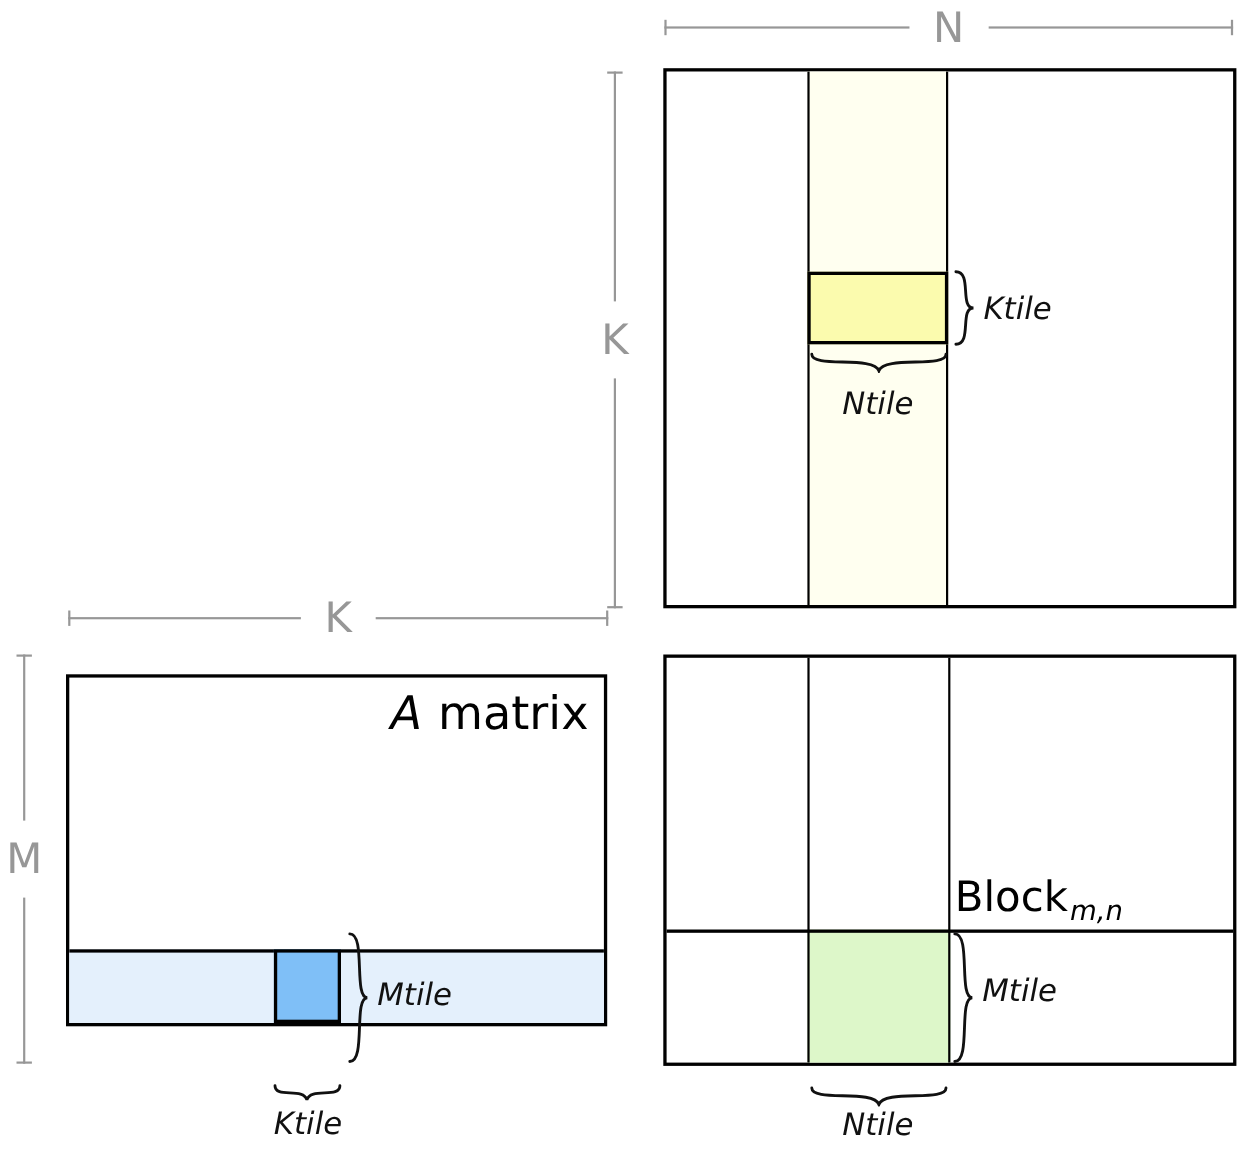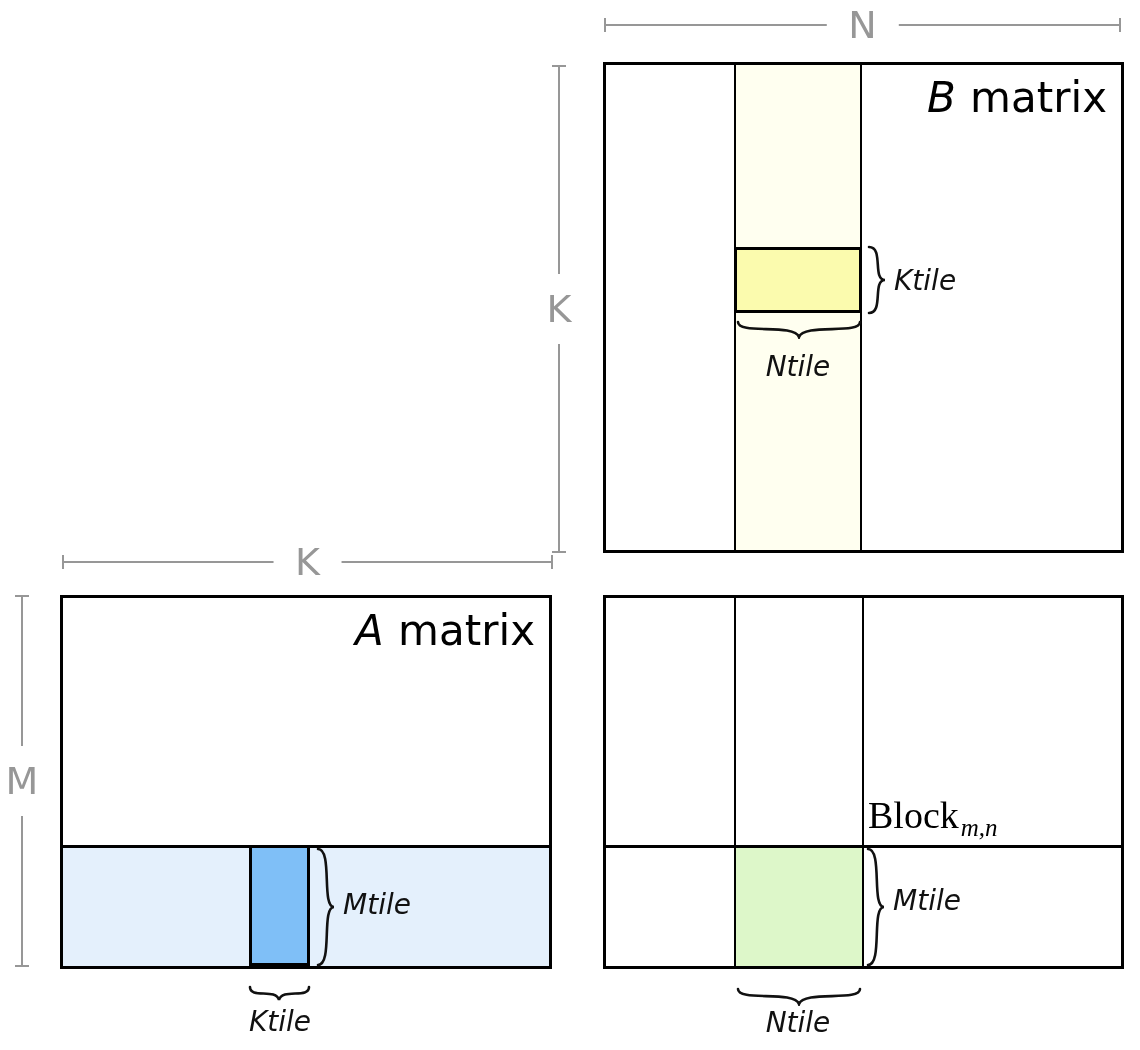--- a/index.html
+++ b/index.html
@@ -42,21 +42,21 @@
   .dim-v .dim-label{
     position:absolute;top:50%;left:7px;transform:translate(-50%,-50%);
     background:#fff;padding:16px 2px;color:#979797;font-size:38px;line-height:1;
   }
 
   
   .lbl{position:absolute;font-style:italic;font-size:28px;color:#111;line-height:1;white-space:nowrap;}
   .lbl.center{transform:translate(-50%,-50%);text-align:center;}
   .lbl.vcenter{transform:translateY(-50%);}
 
-  .block-label{position:absolute;font-size:38px;color:#000;line-height:1;white-space:nowrap;font-family:Liberation Serif, serif;}
+  .block-label{position:absolute;font-size:38px;color:#000;line-height:1;white-space:nowrap;}
   .block-label .sub{font-style:italic;font-size:25px;position:relative;top:8px;margin-left:2px;}
 
   .brace{position:absolute;}
   .brace path{stroke:#111;stroke-width:2.6;fill:none;stroke-linecap:round;}
 </style>
 </head>
 <body>
 
 <div id="stage">
 
@@ -85,27 +85,24 @@
     <span class="tick t"></span>
     <span class="line"></span>
     <span class="tick b"></span>
     <span class="dim-label">M</span>
   </div>
 
   <div class="matrix" style="left:603px;top:62px;width:521px;height:491px;">
     <div class="matrix-inner">
       <div class="strip-v" style="left: 128px; width: 128px; background-color: rgb(255, 255, 240);"></div>
       <div class="tile" style="left: 128px; top: 182px; width: 128px; height: 66px; background-color: rgb(251, 251, 174);"></div>
-      <div class="matrix-title">
-        <span class="var">B</span><span class="rest">matrix</span>
-      </div>
     </div>
   </div>
 
-  <div class="matrix" style="left:60px;top:595px;width:492px;height:374px;">
+  <div class="matrix" style="left:60px;top:613px;width:492px;height:320px;">
     <div class="matrix-inner">
       <div class="strip-h" style="top: 247px; background-color: rgb(228, 240, 252);"></div>
       <div class="tile" style="left: 186px; top: 247px; bottom: 0px; width: 61px; background-color: rgb(127, 191, 247);"></div>
       <div class="matrix-title">
         <span class="var">A</span><span class="rest">matrix</span>
       </div>
     </div>
   </div>
 
   <div class="matrix" style="left:603px;top:595px;width:521px;height:374px;">

